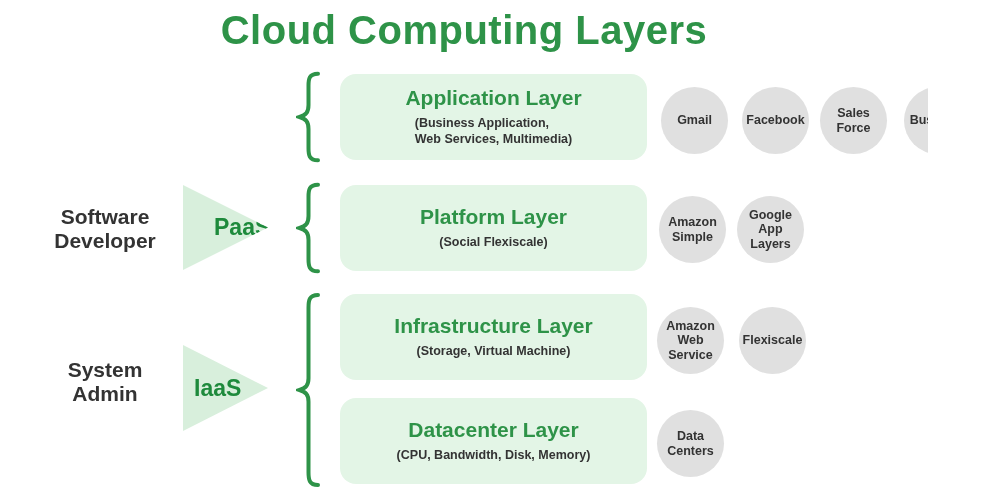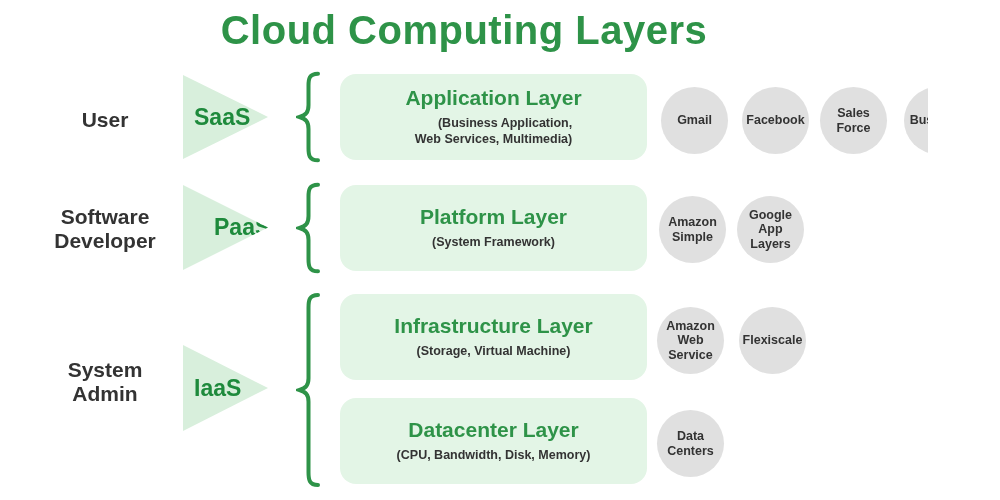--- a/index.html
+++ b/index.html
@@ -55,42 +55,38 @@
     gap:6px;padding:4px 10px;
   }
   .layer-title{
     font-size:21px;font-weight:700;
     color:var(--green-text,#2e9348);
     text-align:center;
   }
   .layer-sub{
     font-size:12.5px;font-weight:600;line-height:1.25;
     color:var(--dark-text,#333);
-    text-align:right;white-space:pre-line;
+    text-align:left;white-space:pre-line;
   }
   .circle{
     position:absolute;width:67px;height:67px;border-radius:50%;
     background:var(--circle-gray,#e0e0e0);
     display:flex;align-items:center;justify-content:center;
     font-size:12.5px;font-weight:700;line-height:1.15;
     color:var(--dark-text,#3a3a3a);
     text-align:center;white-space:pre-line;
   }
 </style>
 </head>
 <body>
 
 <div class="canvas">
 
   <div class="title">Cloud Computing Layers</div>
 
-  <div class="role" style="top:108px;">User</div>
-  <div class="tri" style="left:183px;top:75px;width:85px;height:84px;">
-    <span>SaaS</span>
-  </div>
   <div class="brace" style="left:296px;top:71px;width:26px;height:92px;">
     <svg viewBox="0 0 26 100" preserveAspectRatio="none">
       <path d="M22 3 C13 3 12.5 9 12.5 16 L12.5 37 C12.5 45 10 48 3.5 50 C10 52 12.5 55 12.5 63 L12.5 84 C12.5 91 13 97 22 97" fill="none" stroke="#2e9348" stroke-width="4" stroke-linecap="round" vector-effect="non-scaling-stroke"></path>
     </svg>
   </div>
   <div class="layer-box" style="top:74px;">
     <div class="layer-title">Application Layer</div>
     <div class="layer-sub">(Business Application,
 Web Services, Multimedia)</div>
   </div>
@@ -105,21 +101,21 @@
   <div class="tri" style="left:183px;top:185px;width:85px;height:85px;padding-left:20px;">
     <span>PaaS</span>
   </div>
   <div class="brace" style="left:296px;top:182px;width:26px;height:92px;">
     <svg viewBox="0 0 26 100" preserveAspectRatio="none">
       <path d="M22 3 C13 3 12.5 9 12.5 16 L12.5 37 C12.5 45 10 48 3.5 50 C10 52 12.5 55 12.5 63 L12.5 84 C12.5 91 13 97 22 97" fill="none" stroke="#2e9348" stroke-width="4" stroke-linecap="round" vector-effect="non-scaling-stroke"></path>
     </svg>
   </div>
   <div class="layer-box" style="top:185px;">
     <div class="layer-title">Platform Layer</div>
-    <div class="layer-sub">(System Framework)</div>
+    <div class="layer-sub">(Social Flexiscale)</div>
   </div>
   <div class="circle" style="left:659px;top:196px;">Amazon
 Simple</div>
   <div class="circle" style="left:737px;top:196px;">Google
 App
 Layers</div>
 
   <div class="role" style="top:358px;">System
 Admin</div>
   <div class="tri" style="left:183px;top:345px;width:85px;height:86px;">

